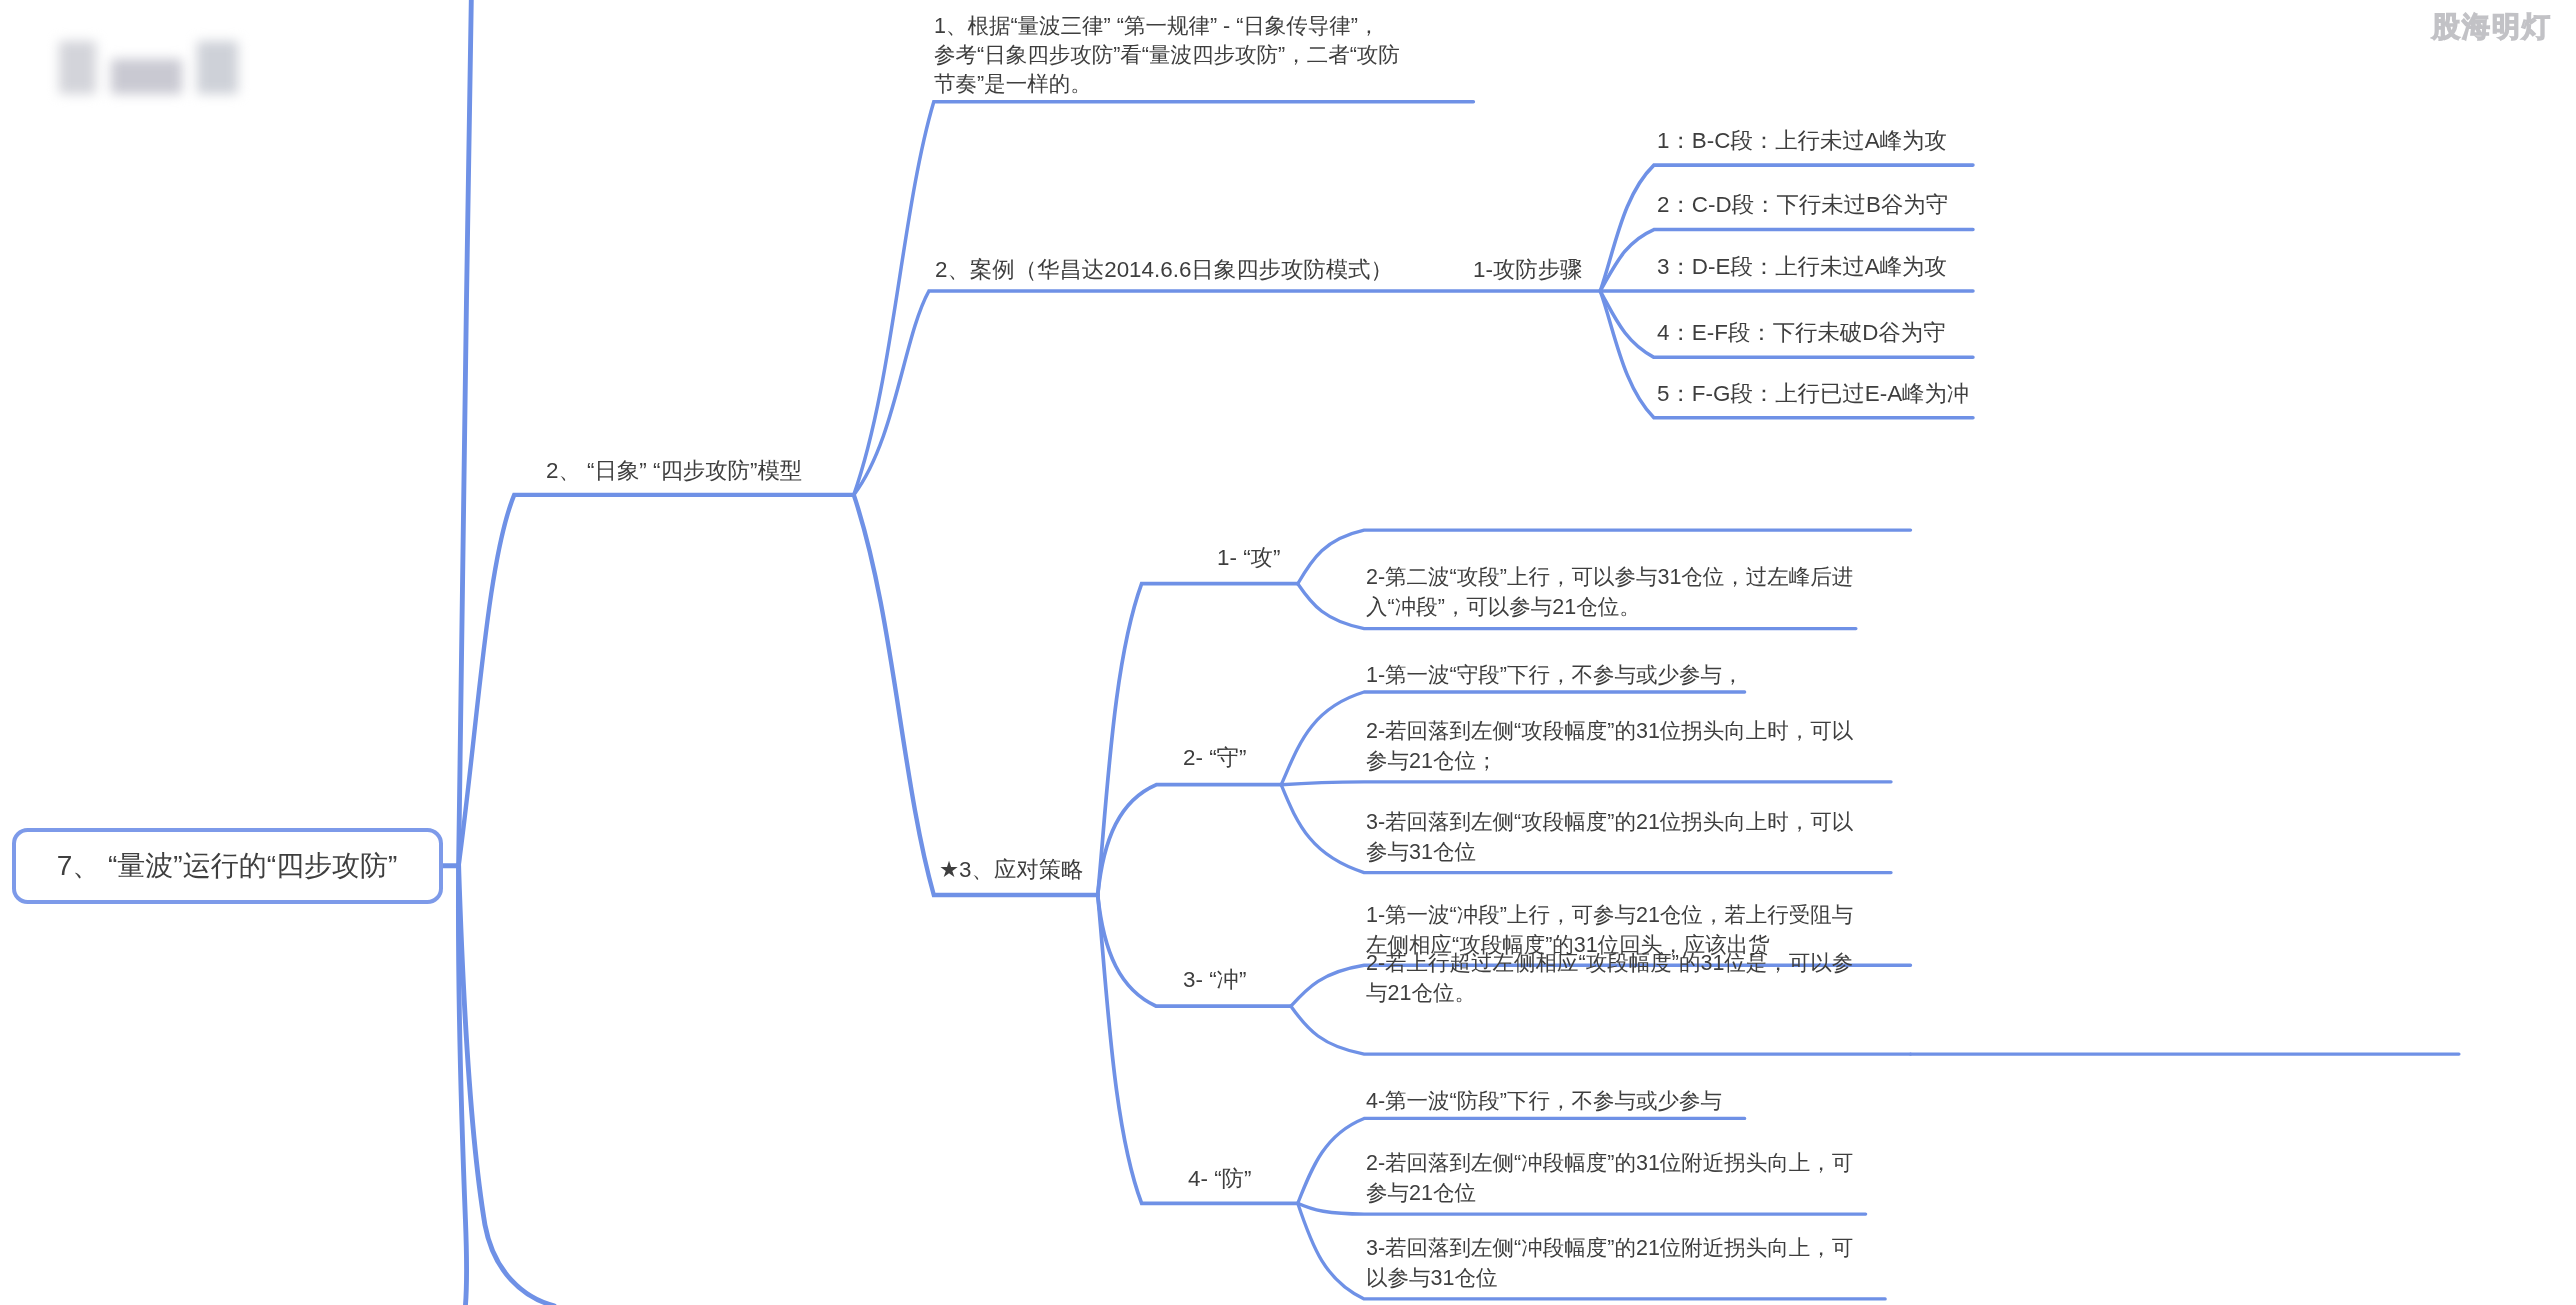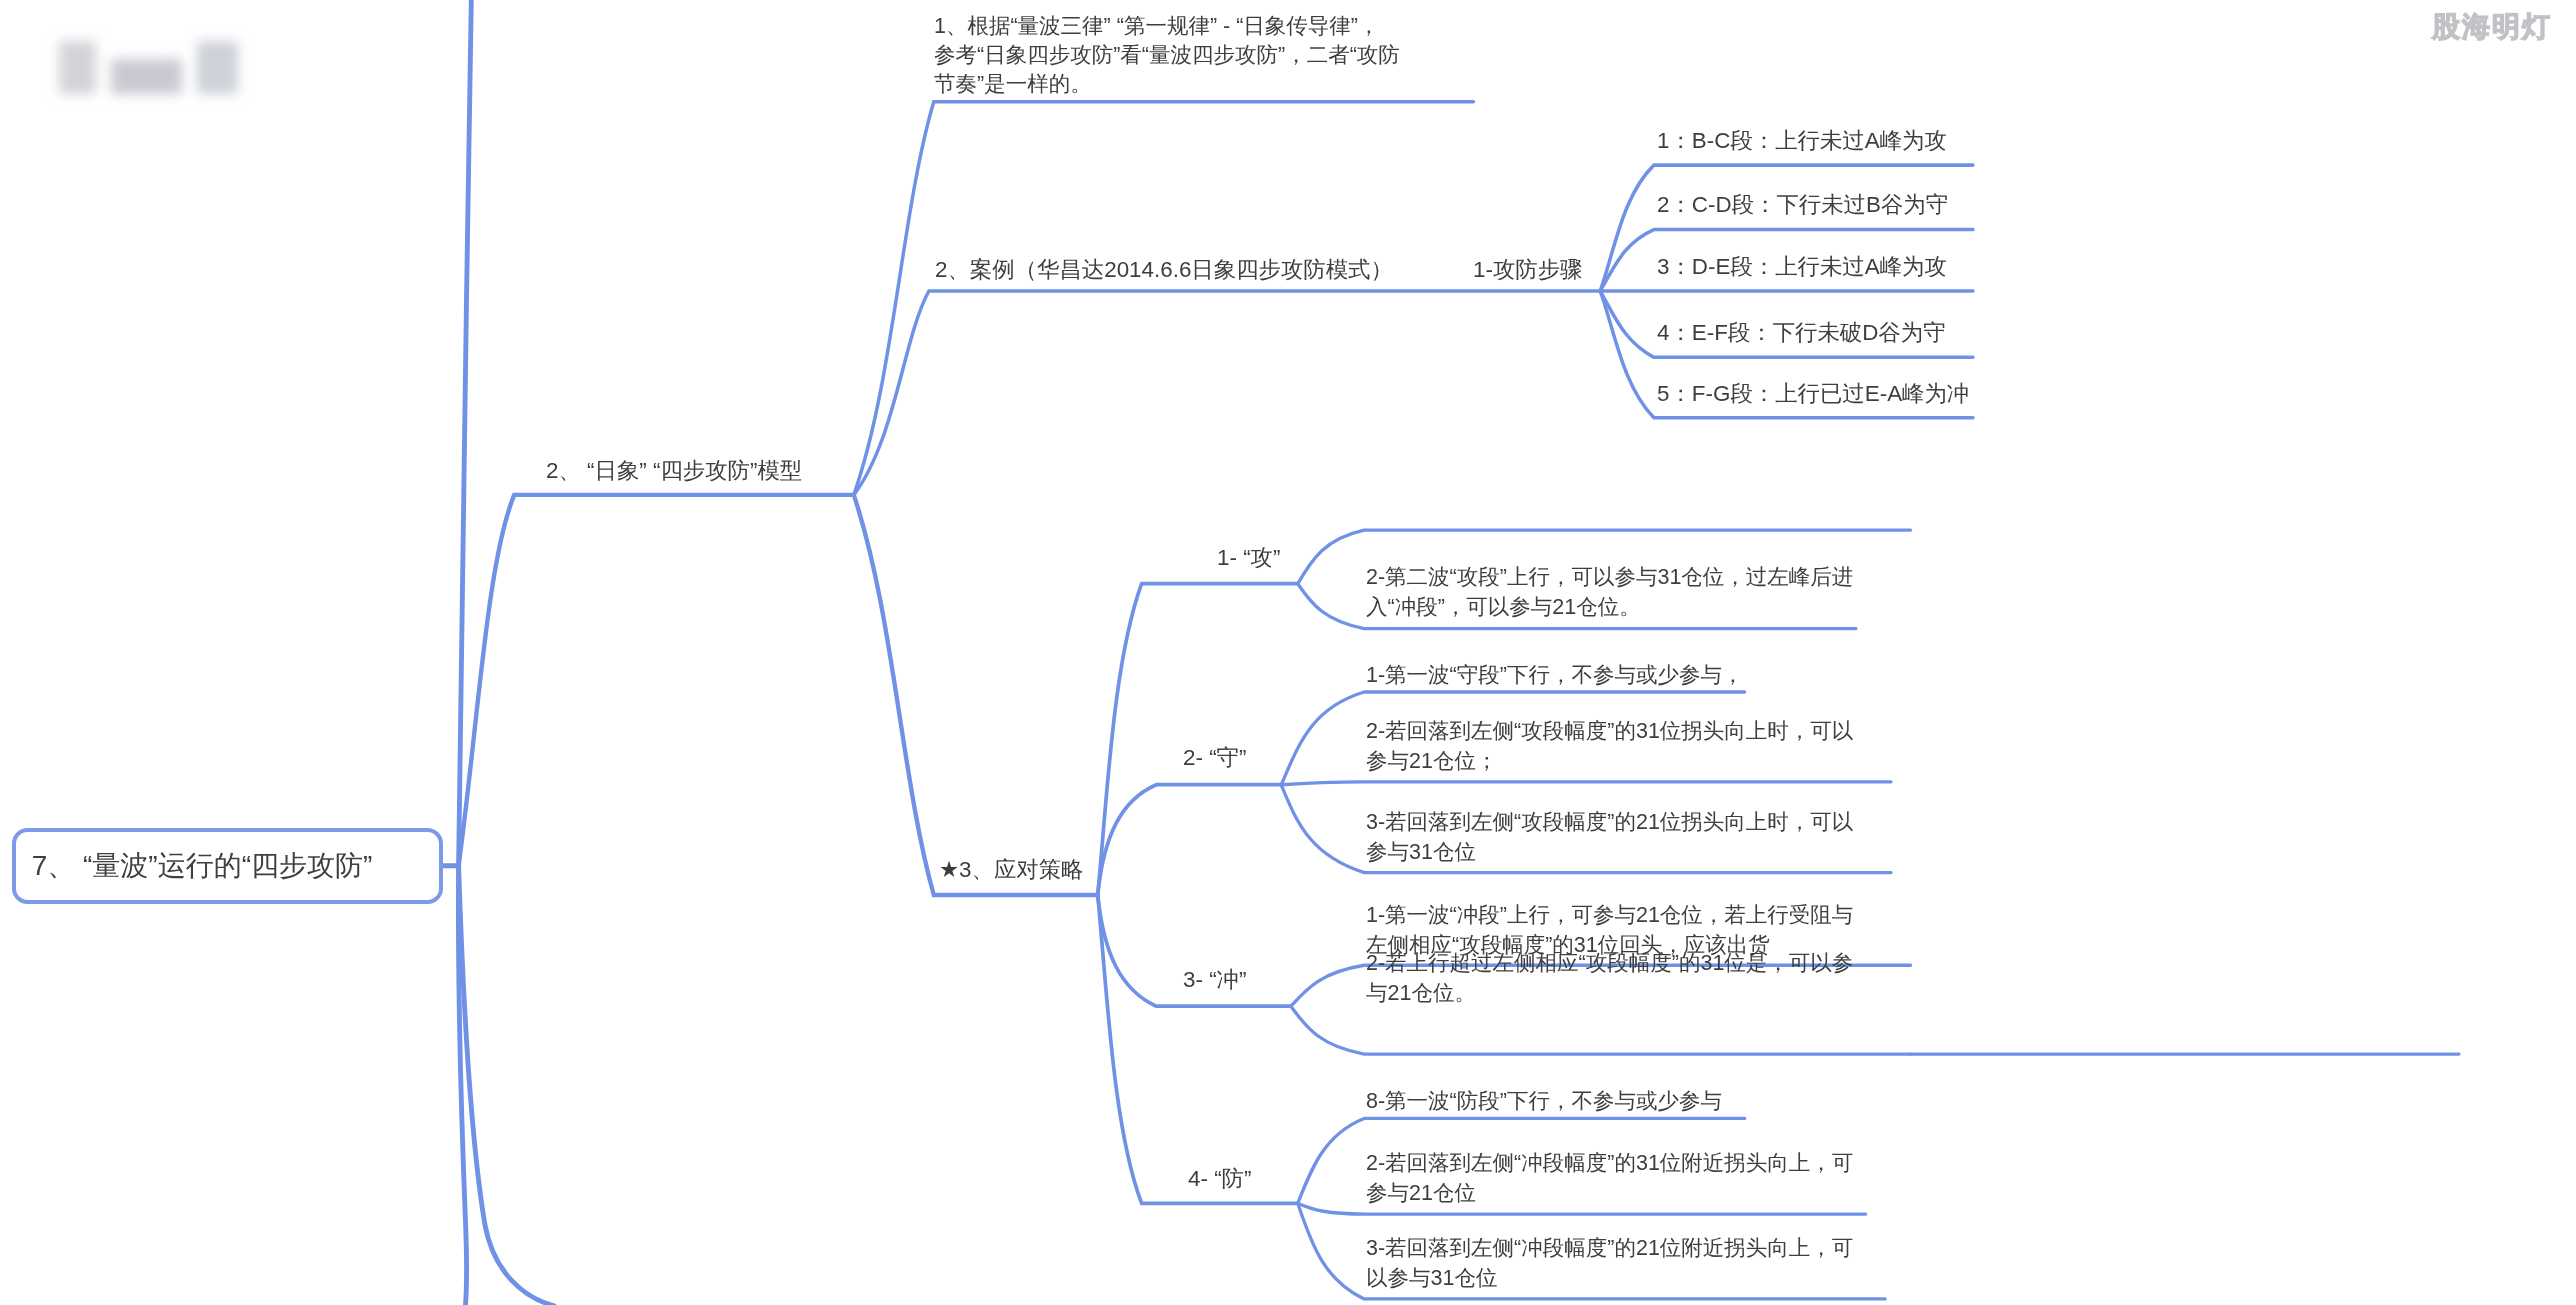--- a/index.html
+++ b/index.html
@@ -11,21 +11,21 @@
   .txt{position:absolute;white-space:pre-line;color:#3e3e3e;}
   .leaf{font-size:21.5px;line-height:30px;}
   .nodelabel{font-size:22.4px;line-height:27px;white-space:nowrap;}
   .steptext{font-size:22.4px;line-height:27px;white-space:nowrap;}
   .root-node{
     position:absolute;left:11.7px;top:828px;width:431px;height:76px;
     border:4.4px solid #7d9ae9;border-radius:15.6px;background:#fff;
     display:flex;align-items:center;box-sizing:border-box;
   }
   .root-node .root-label{
-    font-size:28px;color:#3f3f3f;padding-left:16px;white-space:nowrap;
+    font-size:28px;color:#3f3f3f;padding-left:41px;white-space:nowrap;
   }
   .watermark{
     position:absolute;left:2432px;top:7.8px;font-size:28px;font-weight:bold;
     color:#ffffff;-webkit-text-stroke:1.3px #c2c2c6;letter-spacing:2px;white-space:nowrap;
   }
   .blur-logo{position:absolute;left:47px;top:37px;width:200px;height:60px;filter:blur(5.9px);}
   .blur-logo .b{position:absolute;border-radius:2px;}
   .b1{left:11.7px;top:3.9px;width:37px;height:53px;background:#d3d4da;}
   .b2{left:64px;top:21.5px;width:71px;height:35px;background:#c9c9d2;}
   .b3{left:150px;top:3.9px;width:41px;height:53px;background:#ced1d8;}
@@ -120,20 +120,20 @@
   <div class="txt leaf" style="left:1366px;top:716px;width:561px;">2-若回落到左侧“攻段幅度”的31位拐头向上时，可以
 参与21仓位；</div>
   <div class="txt leaf" style="left:1366px;top:807px;width:561px;">3-若回落到左侧“攻段幅度”的21位拐头向上时，可以
 参与31仓位</div>
 
   <div class="txt leaf" style="left:1366px;top:900px;width:561px;">1-第一波“冲段”上行，可参与21仓位，若上行受阻与
 左侧相应“攻段幅度”的31位回头，应该出货</div>
   <div class="txt leaf" style="left:1366px;top:948px;width:561px;">2-若上行超过左侧相应“攻段幅度”的31位是，可以参
 与21仓位。</div>
 
-  <div class="txt leaf" style="left:1366px;top:1086px;width:561px;">8-第一波“防段”下行，不参与或少参与</div>
+  <div class="txt leaf" style="left:1366px;top:1086px;width:561px;">4-第一波“防段”下行，不参与或少参与</div>
   <div class="txt leaf" style="left:1366px;top:1148px;width:561px;">2-若回落到左侧“冲段幅度”的31位附近拐头向上，可
 参与21仓位</div>
   <div class="txt leaf" style="left:1366px;top:1233px;width:561px;">3-若回落到左侧“冲段幅度”的21位附近拐头向上，可
 以参与31仓位</div>
 
 </div>
 
 
 </body></html>

